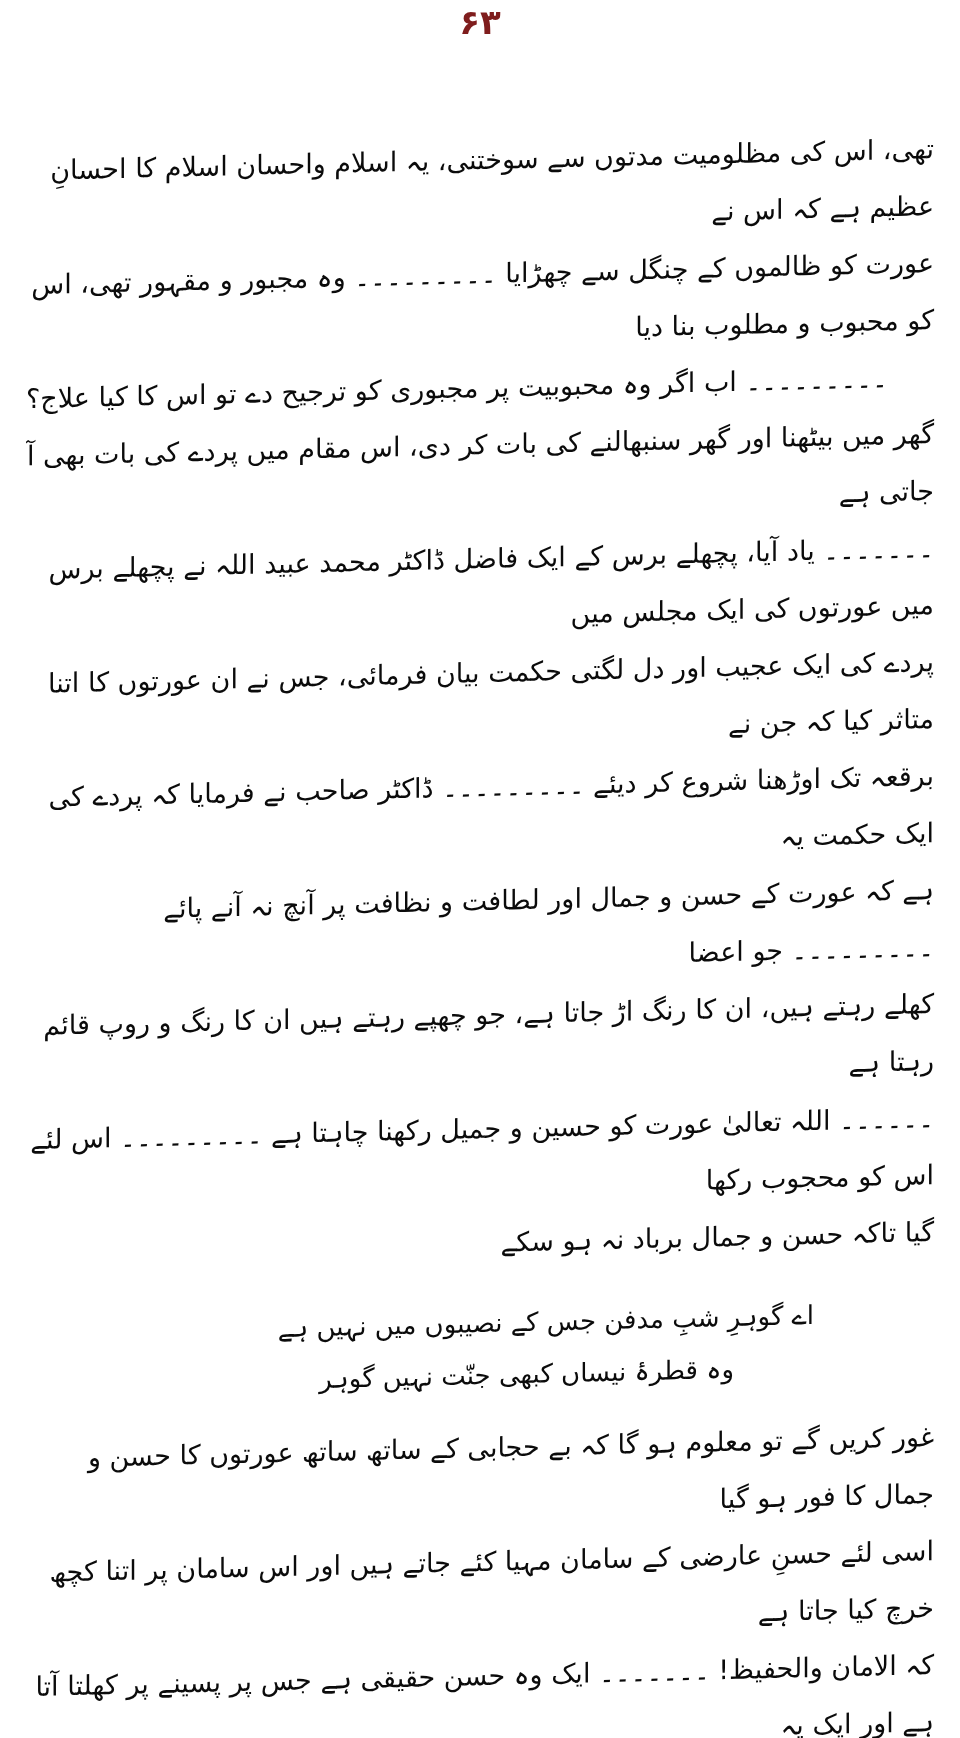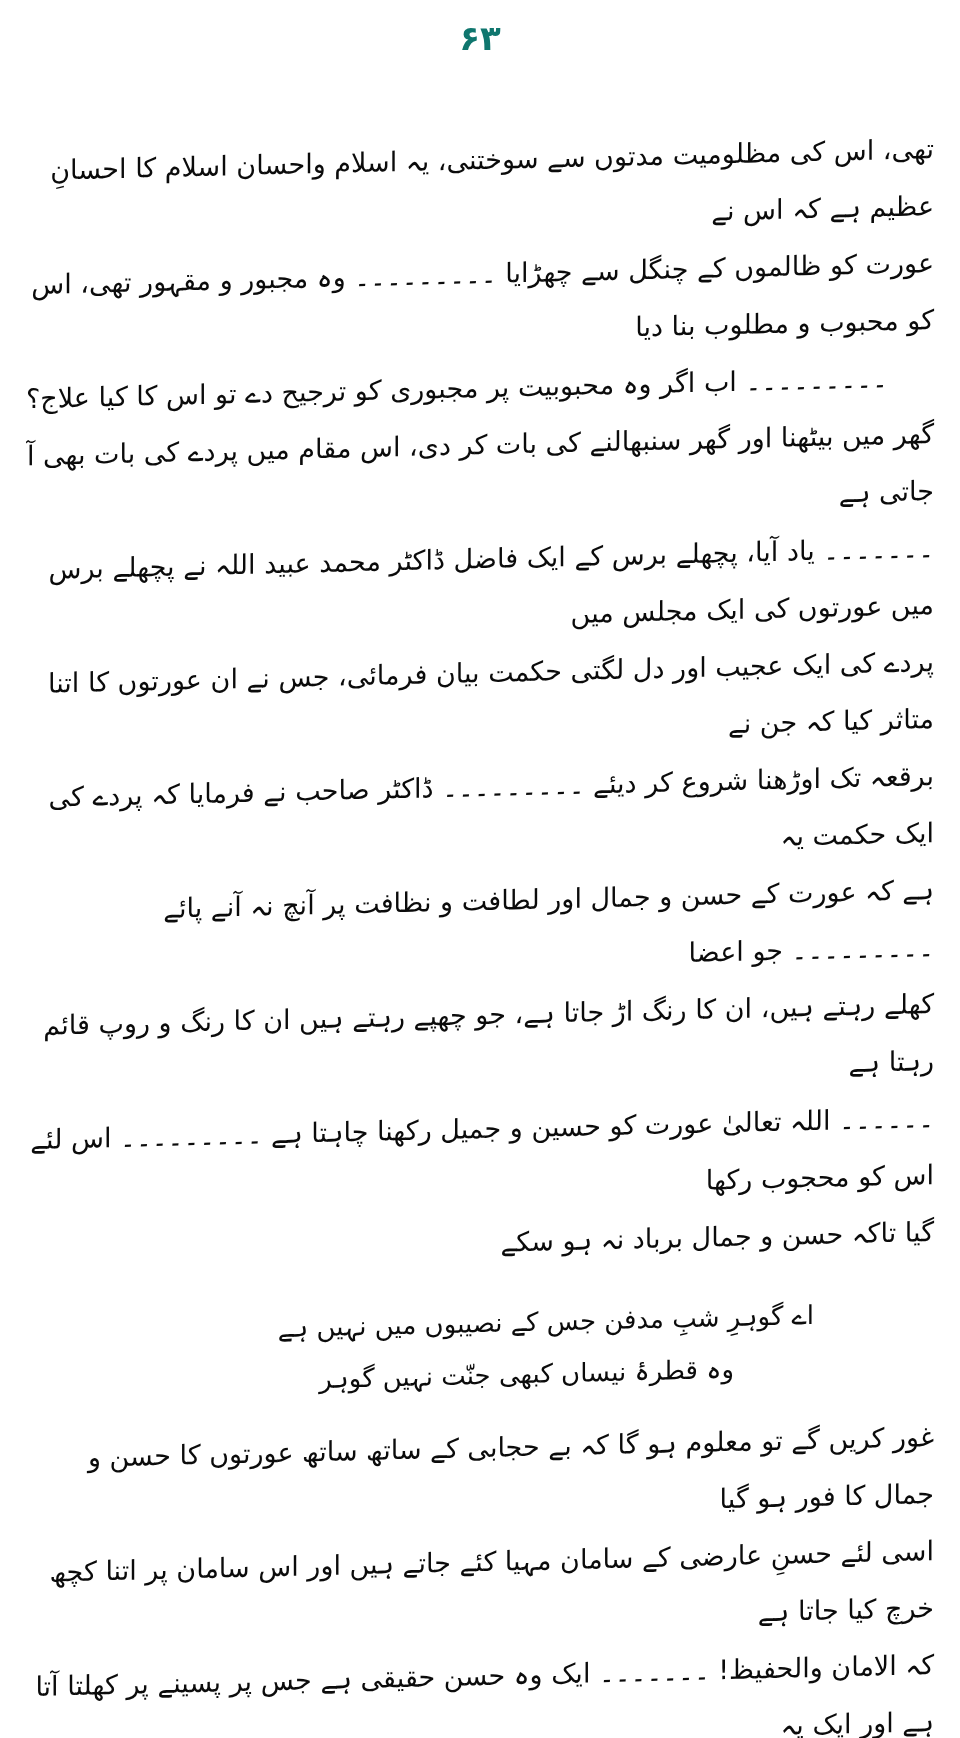--- a/index.html
+++ b/index.html
@@ -10,27 +10,27 @@
   .page {
     position: relative;
     width: 960px;
     height: 1738px;
     background: #ffffff;
     overflow: hidden;
     font-family: "DejaVu Sans", sans-serif;
   }
   .page-number {
     position: absolute;
-    top: 18px;
+    top: 2px;
     left: 0;
     width: 960px;
     text-align: center;
     font-size: 34px;
     font-weight: bold;
-    color: #0f766e;
+    color: #7f1d1d;
     letter-spacing: 1px;
     font-family: "DejaVu Sans", sans-serif;
   }
   .body-text {
     position: absolute;
     top: 112px;
     right: 26px;
     left: 26px;
     direction: rtl;
     text-align: justify;

